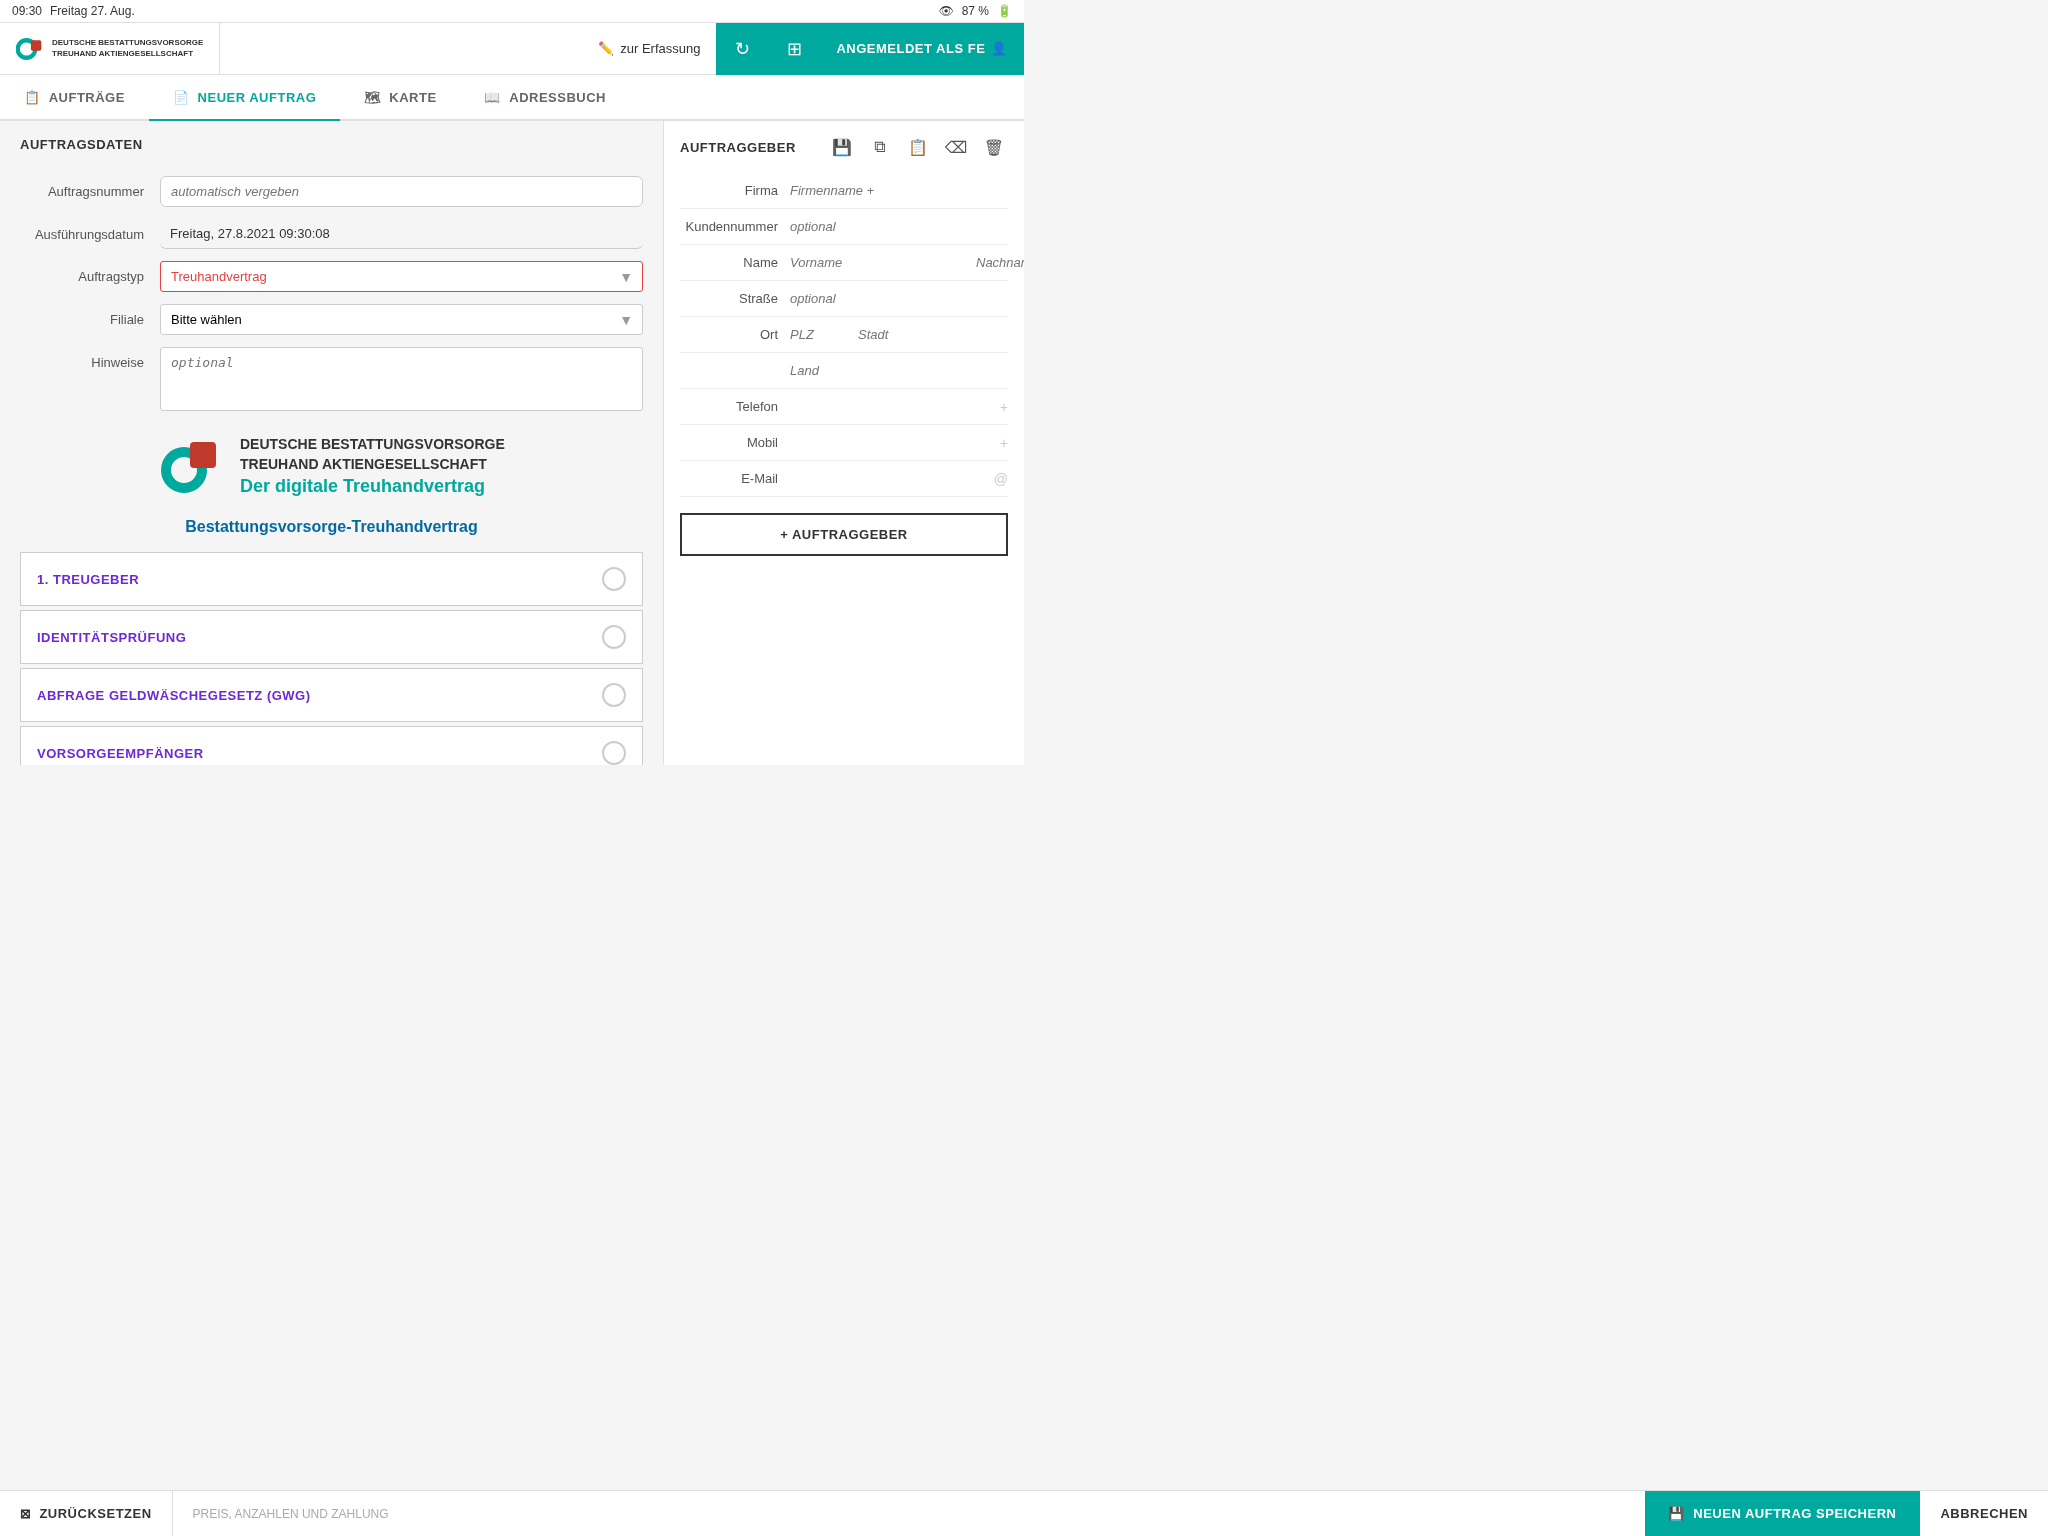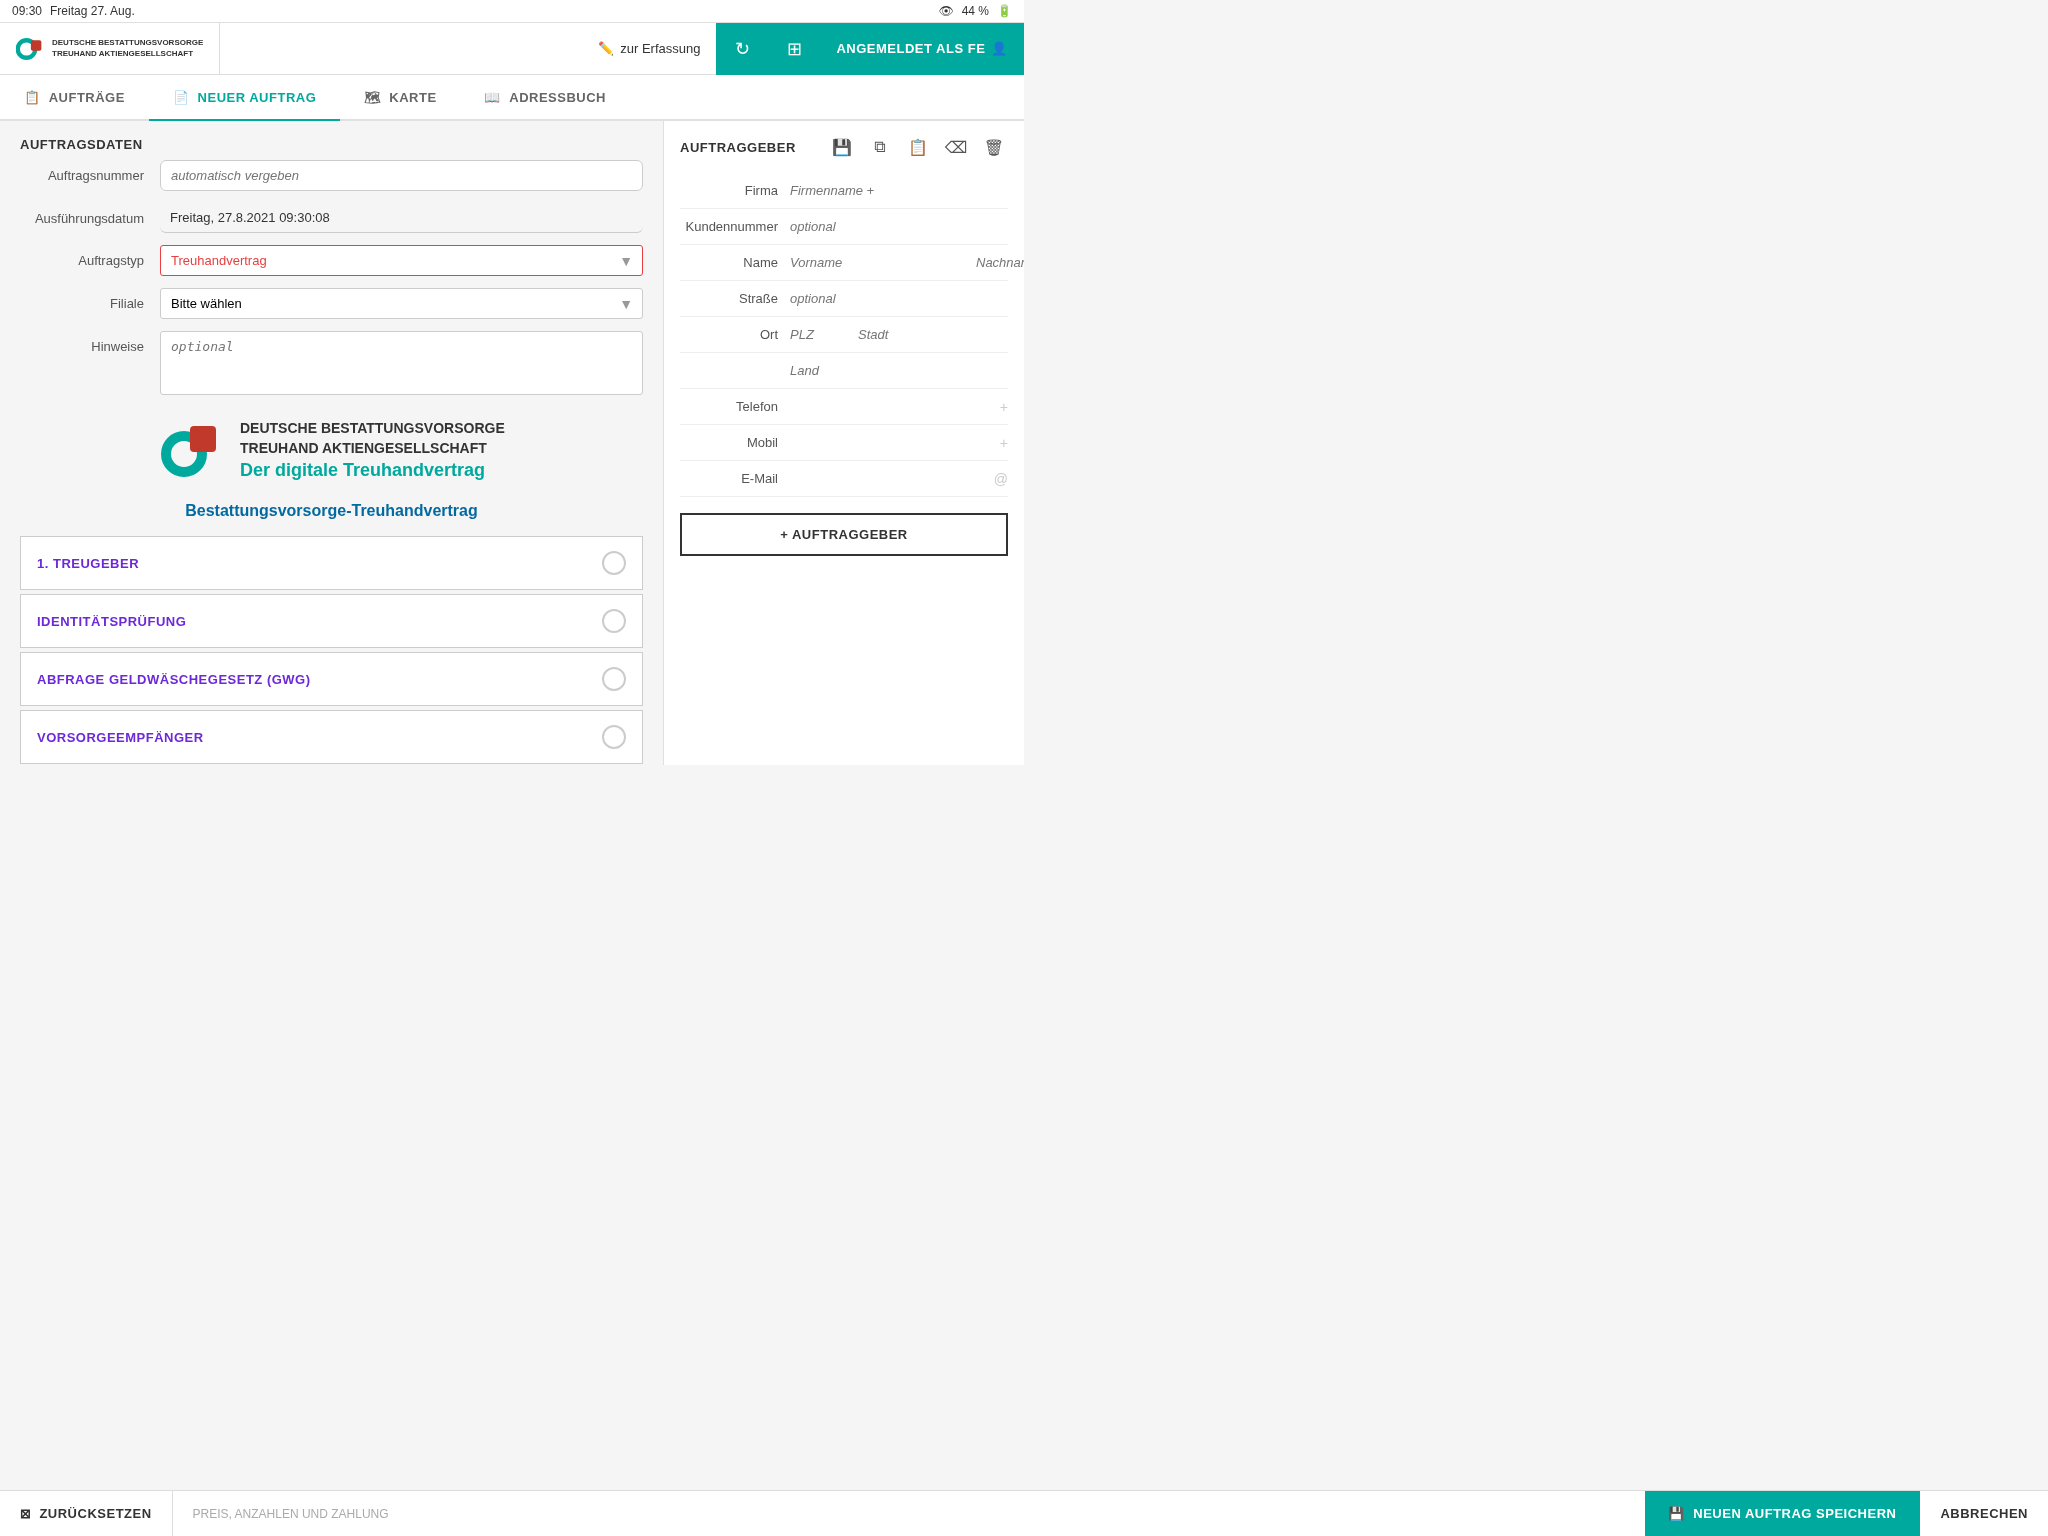--- a/index.html
+++ b/index.html
@@ -148,21 +148,21 @@
       padding: 16px 20px;
       overflow-y: auto;
       border-right: 1px solid #e0e0e0;
     }
 
     .section-title {
       font-size: 13px;
       font-weight: 700;
       color: #333;
       letter-spacing: 0.5px;
-      margin-bottom: 8px;
+      margin-bottom: 24px;
     }
 
     .form-row {
       display: flex;
       align-items: flex-start;
       margin-bottom: 12px;
     }
     .form-label {
       width: 140px;
       min-width: 140px;
@@ -445,21 +445,21 @@
 </head>
 <body>
 
 <div class="status-bar">
   <div class="status-bar-left">
     <span>09:30</span>
     <span>Freitag 27. Aug.</span>
   </div>
   <div class="status-bar-right">
     <span>👁</span>
-    <span>44 %</span>
+    <span>87 %</span>
     <span>🔋</span>
   </div>
 </div>
 
 <div class="top-nav">
   <div class="top-nav-logo">
 
     <svg class="logo-icon" viewBox="0 0 32 32">
       <circle cx="12" cy="16" r="10" fill="none" stroke="#00a99d" stroke-width="5"></circle>
       <rect x="17" y="6" width="12" height="12" rx="2" fill="#c0392b"></rect>

